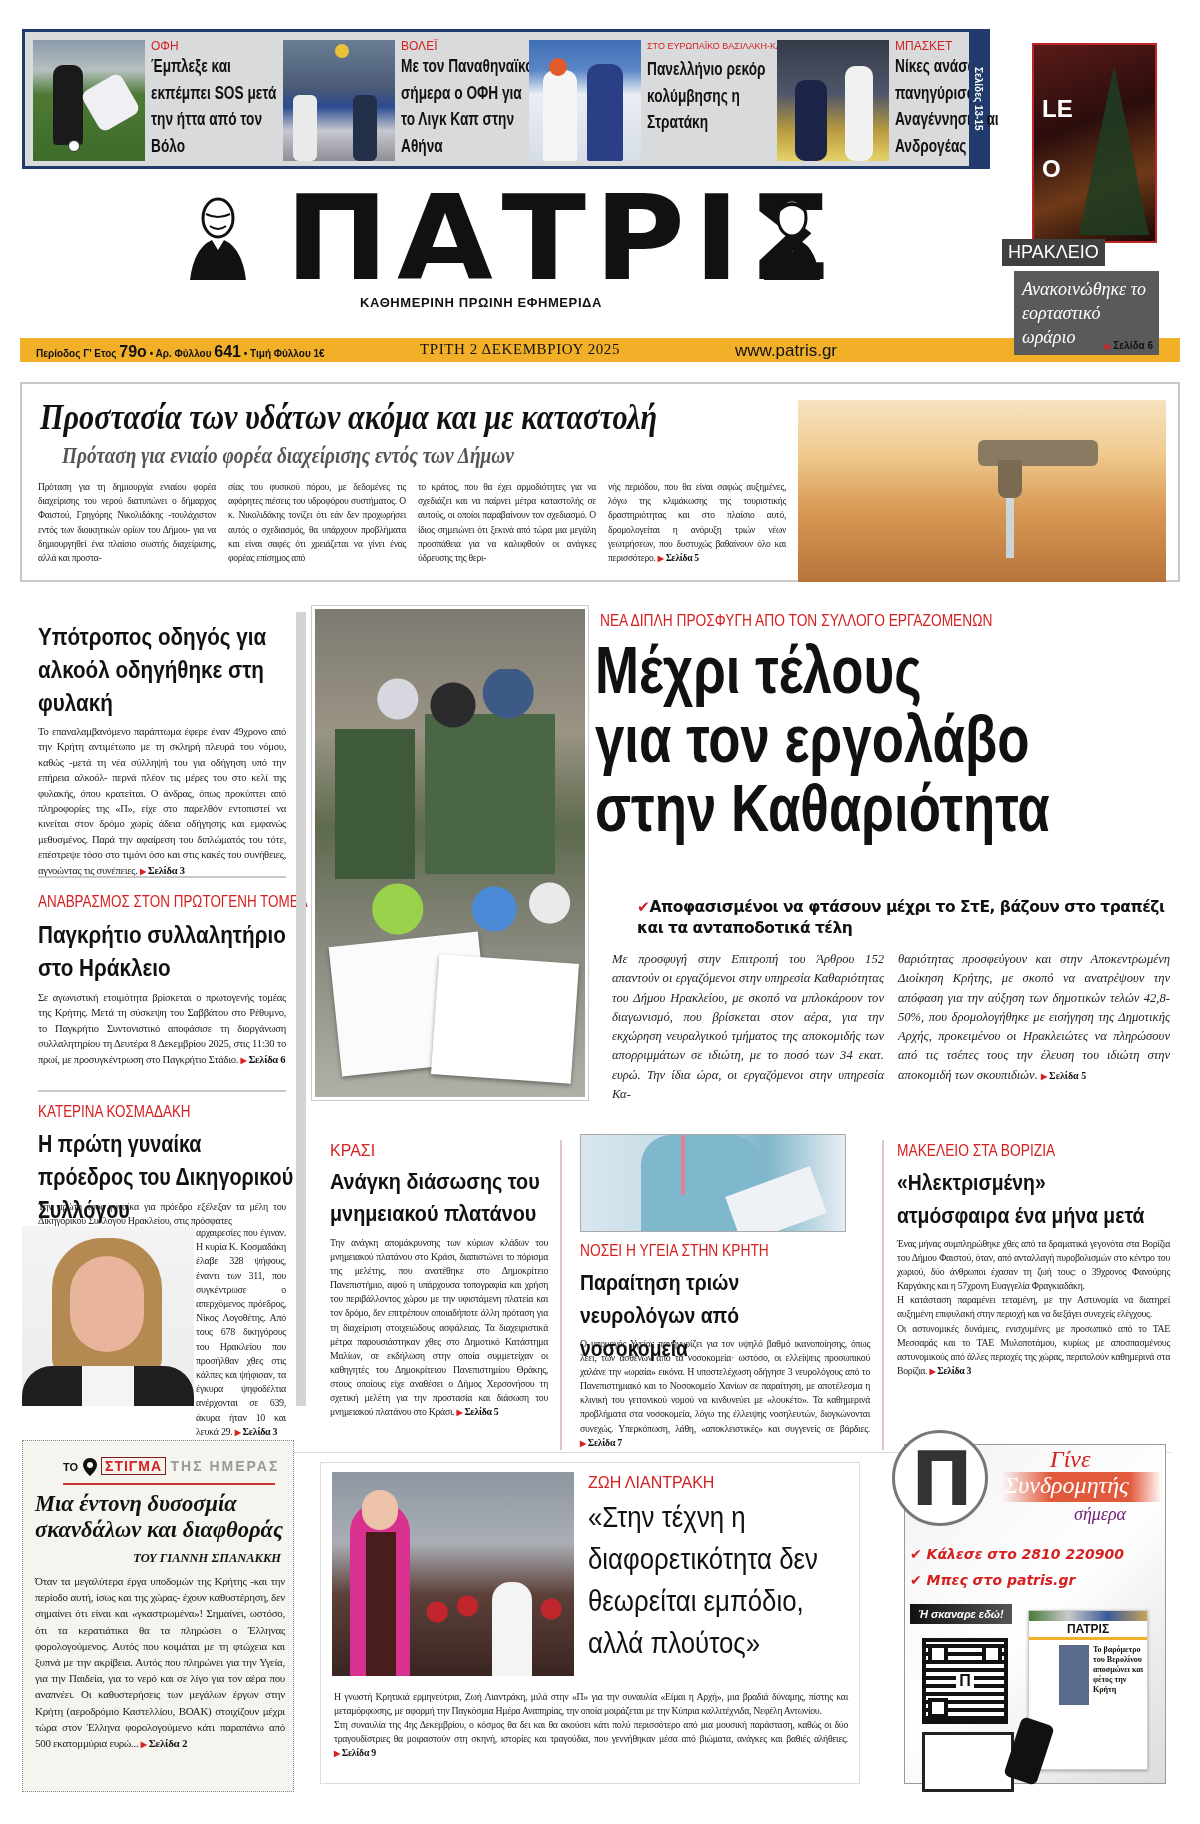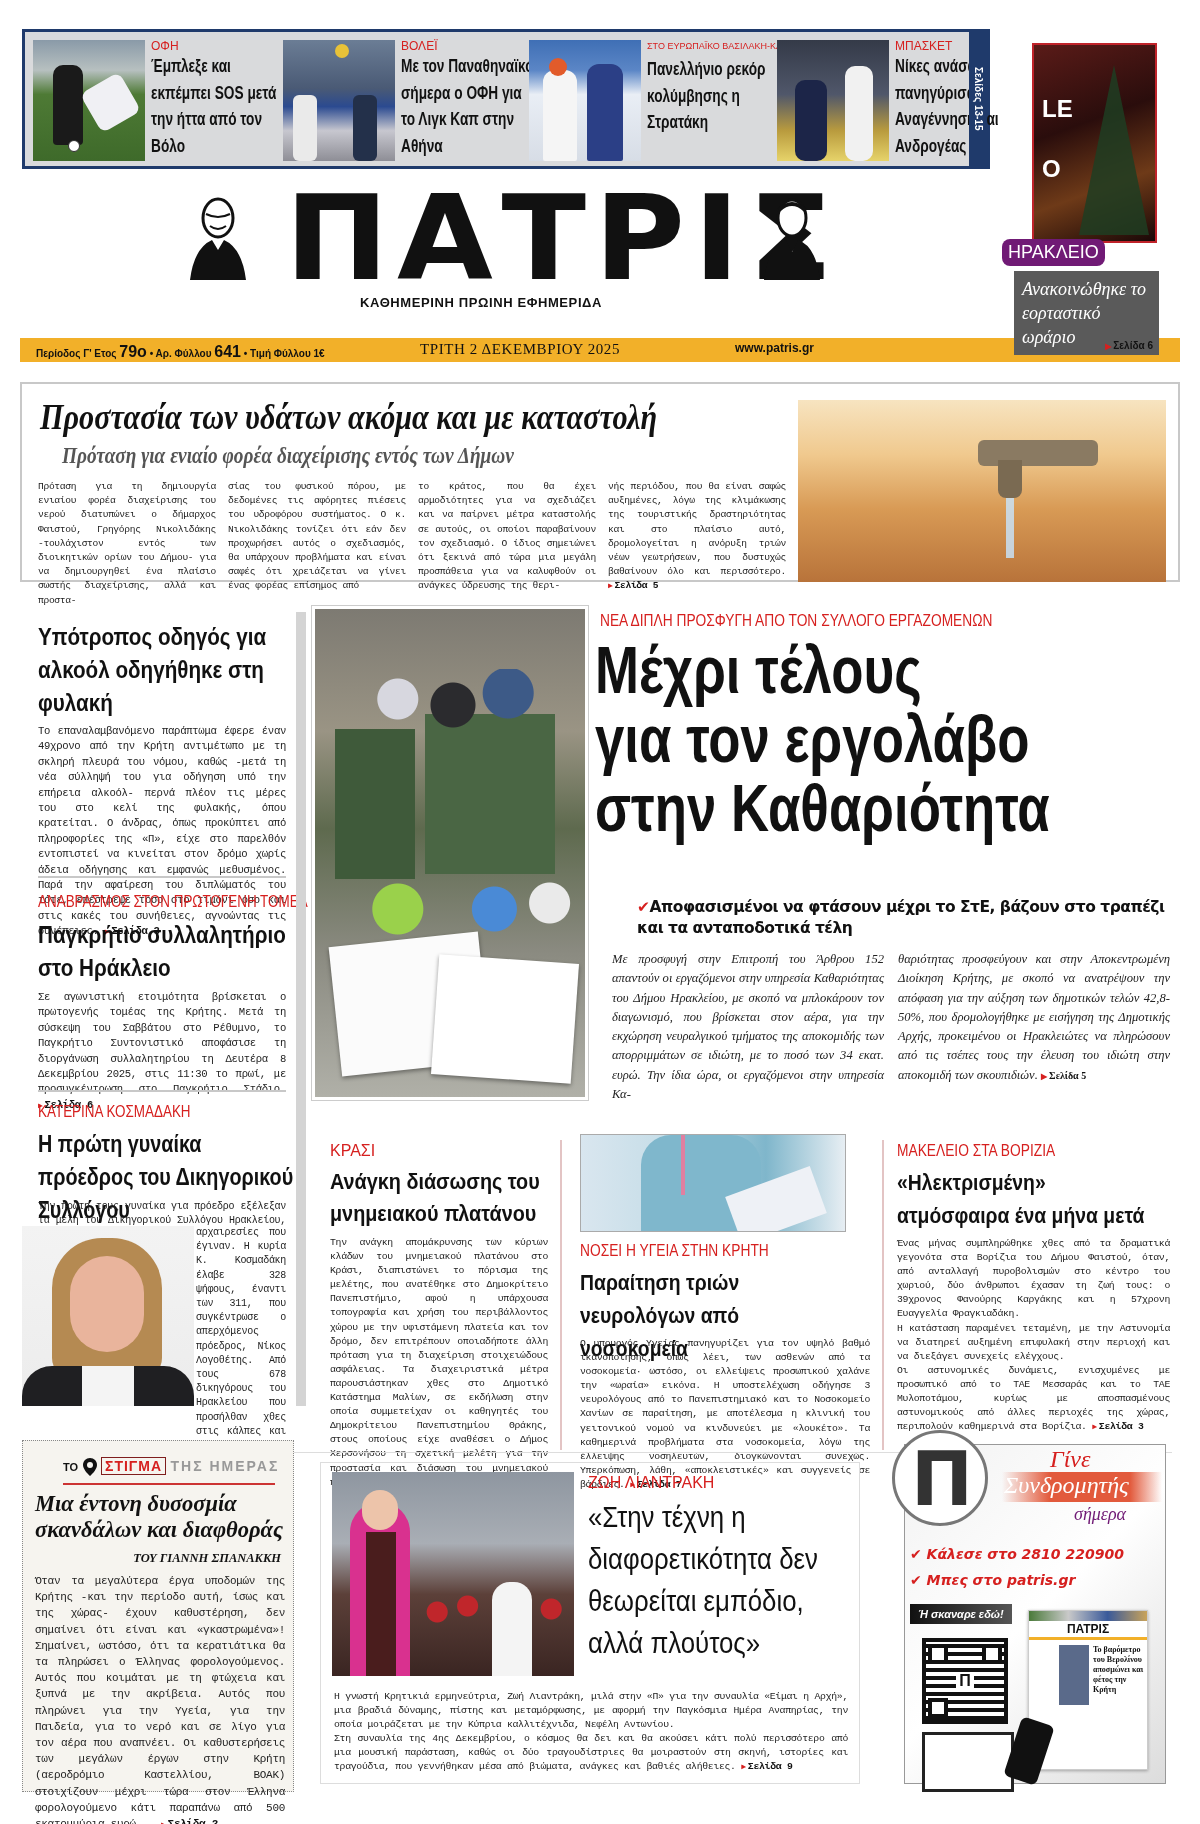--- a/index.html
+++ b/index.html
@@ -1,21 +1,21 @@
 <!DOCTYPE html>
 <html><head>
 <meta charset="utf-8">
 <style>
   * { box-sizing: border-box; margin: 0; padding: 0; }
   html, body { width: 1200px; height: 1824px; background: #fff; overflow: hidden; }
   body { position: relative; font-family: "Liberation Sans", sans-serif; color: #111; }
   .abs { position: absolute; }
   .cond { font-family: "Liberation Sans Narrow", "Liberation Sans", sans-serif; }
   .kicker { color: #d6201f; font-family: "Liberation Sans", sans-serif; text-transform: uppercase; transform-origin: left top; }
-  .body-text { font-size: 10.6px; line-height: 15.4px; color: #222; text-align: justify; font-family: Liberation Mono, monospace; letter-spacing: -0.3px; }
+  .body-text { font-size: 10.6px; line-height: 15.4px; color: #222; text-align: justify; font-family: Liberation Serif, serif; letter-spacing: -0.3px; }
   .pageref { font-weight: bold; color: #111; white-space: nowrap; }
   .pageref::before { content: "\25B6"; color: #d6201f; font-size: 8px; margin-right: 2px; }
   .photo { overflow: hidden; }
   .hl { font-weight: bold; color: #111; transform-origin: left top; }
   .sep { position: absolute; height: 2px; background: #c8c8c8; }
 
   
   #strip { left: 22px; top: 29px; width: 968px; height: 140px; border: 3px solid #1f3a6b; background: #d9dadc; }
   #strip .item { position: absolute; top: 8px; height: 121px; }
   #strip .item .photo { position: absolute; left: 0; top: 0; width: 112px; height: 121px; }
@@ -25,26 +25,26 @@
   #strip .pages { position: absolute; right: 0; top: 0; width: 18px; height: 100%; background: #1f3a6b; color: #fff; font-size: 10px; font-weight: bold; writing-mode: vertical-rl; text-align: center; line-height: 18px; }
 
   
   #masthead-title { left: 285px; top: 178px; font-size: 118px; line-height: 120px; font-weight: bold; letter-spacing: 8px; transform: scaleX(1.05); transform-origin: left top; font-family: "DejaVu Sans", sans-serif; }
   #masthead-tag { left: 360px; top: 295px; font-size: 13px; font-weight: bold; letter-spacing: 0.6px; }
   .portrait { width: 60px; height: 90px; }
   #dateline { left: 20px; top: 338px; width: 1160px; height: 24px; background: #f2b029; }
   #dateline .meta { position: absolute; left: 16px; top: 5px; font-size: 10px; font-weight: bold; white-space: nowrap; }
   #dateline .meta b { font-size: 16px; }
   #dateline .date { position: absolute; left: 400px; top: 3px; font-size: 15px; font-family: "Liberation Serif", serif; letter-spacing: 0.6px; }
-  #dateline .site { position: absolute; left: 715px; top: 3px; font-size: 12px; font-weight: bold; }
+  #dateline .site { position: absolute; left: 715px; top: 3px; font-size: 17px; font-weight: normal; }
 
   
   #promo { left: 1002px; top: 43px; width: 165px; height: 320px; }
   #promo .photo { position: absolute; left: 30px; top: 0; width: 125px; height: 200px; border: 2px solid #c0232a; background: linear-gradient(160deg,#5a1b18,#2a0d0c 40%,#6e3a18 70%,#1a0707); }
-  #promo .label { position: absolute; left: 0; top: 196px; background: #701a75; color: #fff; font-size: 18px; padding: 3px 6px; transform-origin: left top; border-radius: 8px; }
+  #promo .label { position: absolute; left: 0; top: 196px; background: #404040; color: #fff; font-size: 18px; padding: 3px 6px; transform-origin: left top; }
   #promo .box { position: absolute; left: 12px; top: 228px; width: 145px; height: 84px; background: #5a5a5a; color: #fff; padding: 6px 8px; }
   #promo .box .t { font-family: "Liberation Serif", serif; font-style: italic; font-size: 18px; line-height: 24px; }
   #promo .box .p { position: absolute; right: 6px; bottom: 4px; font-size: 10px; font-weight: bold; }
 
   
   #water { left: 20px; top: 382px; width: 1160px; height: 200px; border: 2px solid #c8c8c8; }
   #water-title { left: 40px; top: 396px; font-family: "Liberation Serif", serif; font-style: italic; font-weight: bold; font-size: 36px; color: #111; transform: scaleX(0.84); transform-origin: left top; white-space: nowrap; }
   #water-sub { left: 62px; top: 443px; font-family: "Liberation Serif", serif; font-style: italic; font-weight: bold; font-size: 23px; color: #555; transform: scaleX(0.84); transform-origin: left top; white-space: nowrap; }
   .wcol { top: 480px; width: 178px; font-size: 9.6px; line-height: 14.2px; }
 

